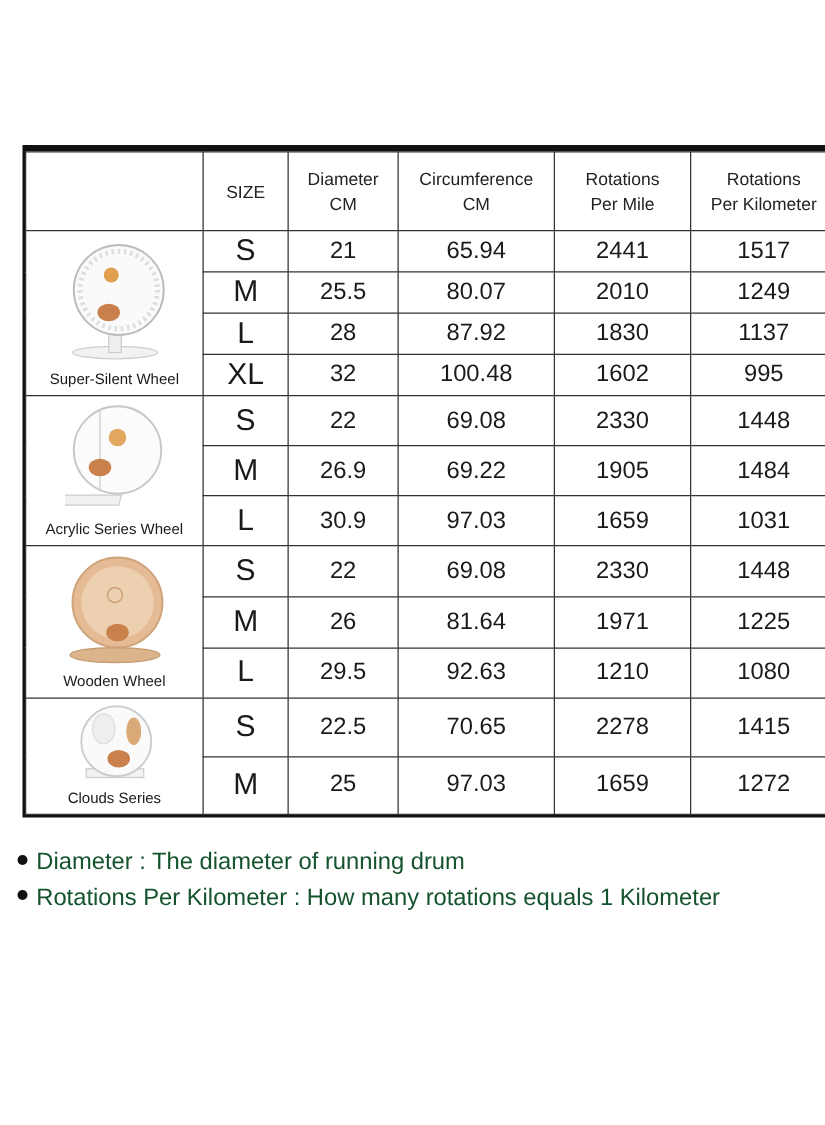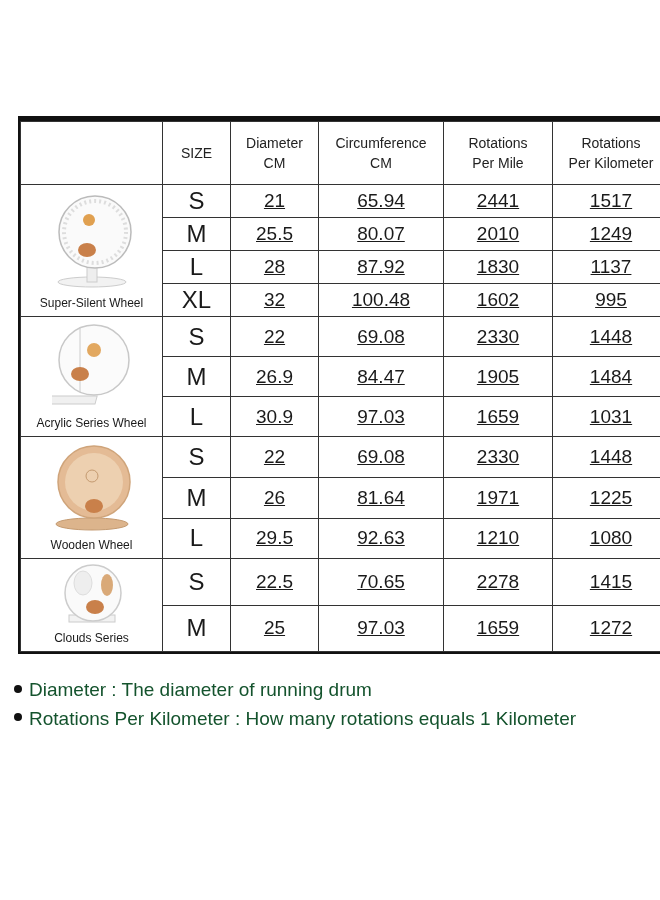--- a/index.html
+++ b/index.html
@@ -4,21 +4,21 @@
 <style>
   html, body { margin:0; padding:0; background:#ffffff; }
   body { width:660px; height:900px; position:relative; overflow:hidden;
          font-family:"Liberation Sans", sans-serif; color:#1a1a1a; }
   .table-wrap { position:absolute; left:18px; top:116px; width:654px; height:538px;
                 border:2px solid #111; border-top:5px solid #111; box-sizing:border-box; }
   table { border-collapse:collapse; width:100%; height:100%; table-layout:fixed; }
   td, th { border:1px solid #333; text-align:center; vertical-align:middle; padding:0; font-weight:normal; }
   th { font-size:14px; line-height:20px; color:#222; height:62px; }
   td.size { font-size:24px; }
-  td.val { font-size:19px;text-decoration:underline; }
+  td.val { font-size:19px; }
   td.product { vertical-align:bottom; padding-bottom:6px; font-size:12px; }
   .prod-img { display:block; margin:0 auto 6px auto; }
   .notes { position:absolute; left:14px; top:676px; font-size:19px; line-height:28.5px; color:#14532d; }
   .note { white-space:nowrap; }
   .bullet { display:inline-block; width:8px; height:8px; border-radius:50%; background:#111; margin-right:7px; vertical-align:middle; position:relative; top:-2px; }
 </style>
 </head>
 <body>
 
 <div class="table-wrap">
@@ -96,21 +96,21 @@
       </td>
       <td class="size">S</td>
       <td class="val">22</td>
       <td class="val">69.08</td>
       <td class="val">2330</td>
       <td class="val">1448</td>
     </tr>
     <tr>
       <td class="size">M</td>
       <td class="val">26.9</td>
-      <td class="val">84.47</td>
+      <td class="val">69.22</td>
       <td class="val">1905</td>
       <td class="val">1484</td>
     </tr>
     <tr>
       <td class="size">L</td>
       <td class="val">30.9</td>
       <td class="val">97.03</td>
       <td class="val">1659</td>
       <td class="val">1031</td>
     </tr>

